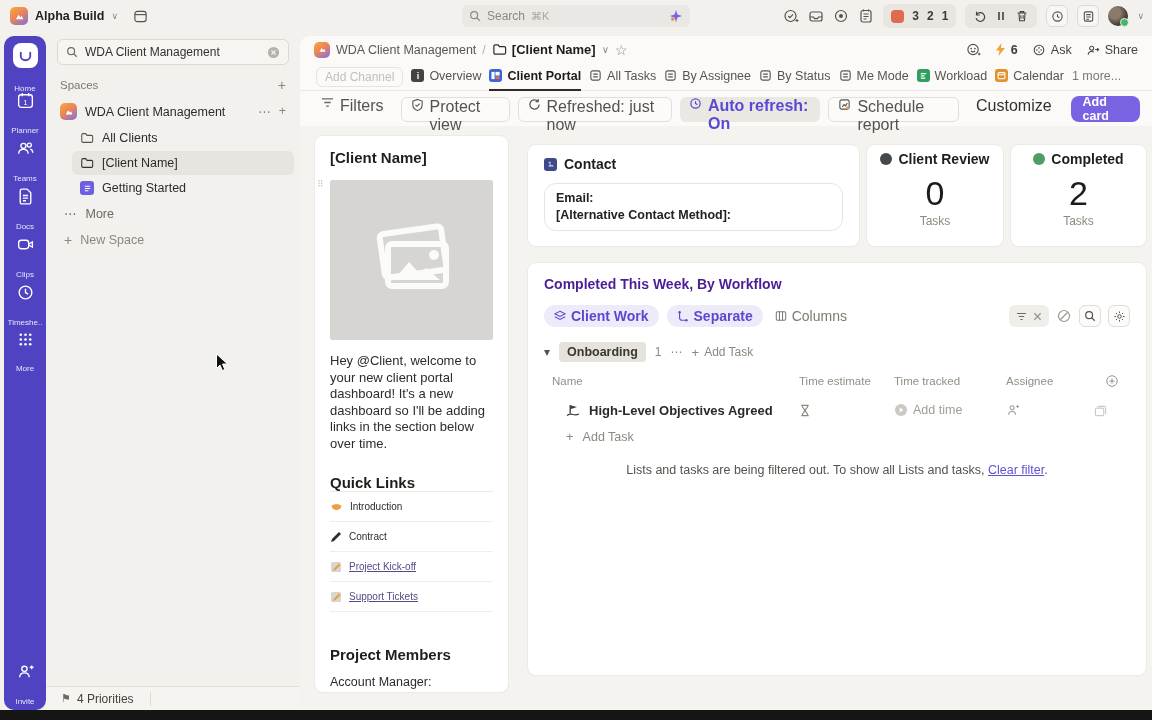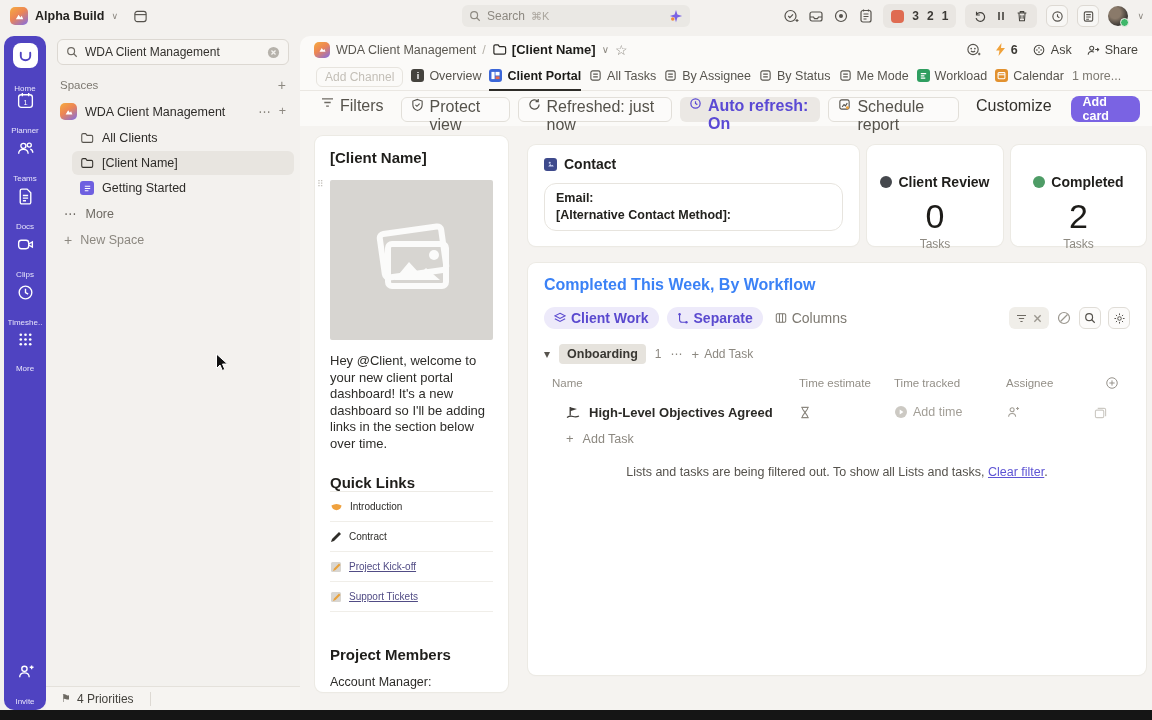--- a/index.html
+++ b/index.html
@@ -86,29 +86,29 @@
   .cc-members{margin-top:34px;font-size:15px;font-weight:700;color:#1f1e1b}
   .cc-am{margin-top:12px;font-size:12.5px;color:#2d2c29}
 
   
   .contact-card{left:228px;top:53px;width:331px;height:101px;padding:11px 16px}
   .ct-head{display:flex;align-items:center;gap:7px;font-size:14px;font-weight:700;color:#1f1e1b}
   .ct-chip{width:13px;height:13px;border-radius:3px;background:#3e4a8c;display:flex;align-items:center;justify-content:center}
   .ct-box{margin-top:11px;border:1px solid #e7e4de;border-radius:12px;padding:6px 11px;font-size:12.5px;font-weight:700;color:#23221e;line-height:17px}
 
   
-  .stat-card{top:53px;height:101px;text-align:center;padding-top:29px}
+  .stat-card{top:53px;height:101px;text-align:center;padding-top:6px}
   .st-head{display:inline-flex;align-items:center;gap:6px;font-size:14px;font-weight:700;color:#1f1e1b}
   .st-dot{width:12px;height:12px;border-radius:50%}
   .st-val{margin-top:4px;font-size:34px;color:#1d1c19;line-height:40px}
   .st-unit{font-size:12px;color:#8e8a82;margin-top:1px}
 
   
   .wf-card{left:228px;top:171px;width:618px;height:412px;padding:13px 16px}
-  .wf-title{font-size:16px;font-weight:700;color:#3b82f6}
+  .wf-title{font-size:14px;font-weight:700;color:#4c1d95}
   .wf-controls{margin-top:13px;display:flex;align-items:center;gap:8px}
   .pill{height:22px;border-radius:12px;padding:0 10px;display:inline-flex;align-items:center;gap:5px;font-size:14px}
   .pill.purple{background:#edeafa;color:#5a49cf;font-weight:600}
   .pill.plain{color:#7d7971;padding:0 4px}
   .wf-right{margin-left:auto;display:flex;align-items:center;gap:7px;color:#8b877f}
   .mini-pill{height:22px;border-radius:6px;background:#f0eee9;display:flex;align-items:center;gap:6px;padding:0 7px}
   .mini-box{width:22px;height:22px;border:1px solid #e0ddd7;border-radius:6px;background:#fcfbfa;display:flex;align-items:center;justify-content:center;color:#55524c}
   .wf-group{margin-top:15px;display:flex;align-items:center;gap:9px;font-size:12px;color:#8c8880}
   .badge{background:#e6e3dd;border-radius:4px;padding:3px 8px;font-size:12.5px;font-weight:700;color:#393732}
   .grid-row{display:grid;grid-template-columns:1fr 95px 112px 88px 36px;align-items:center}

